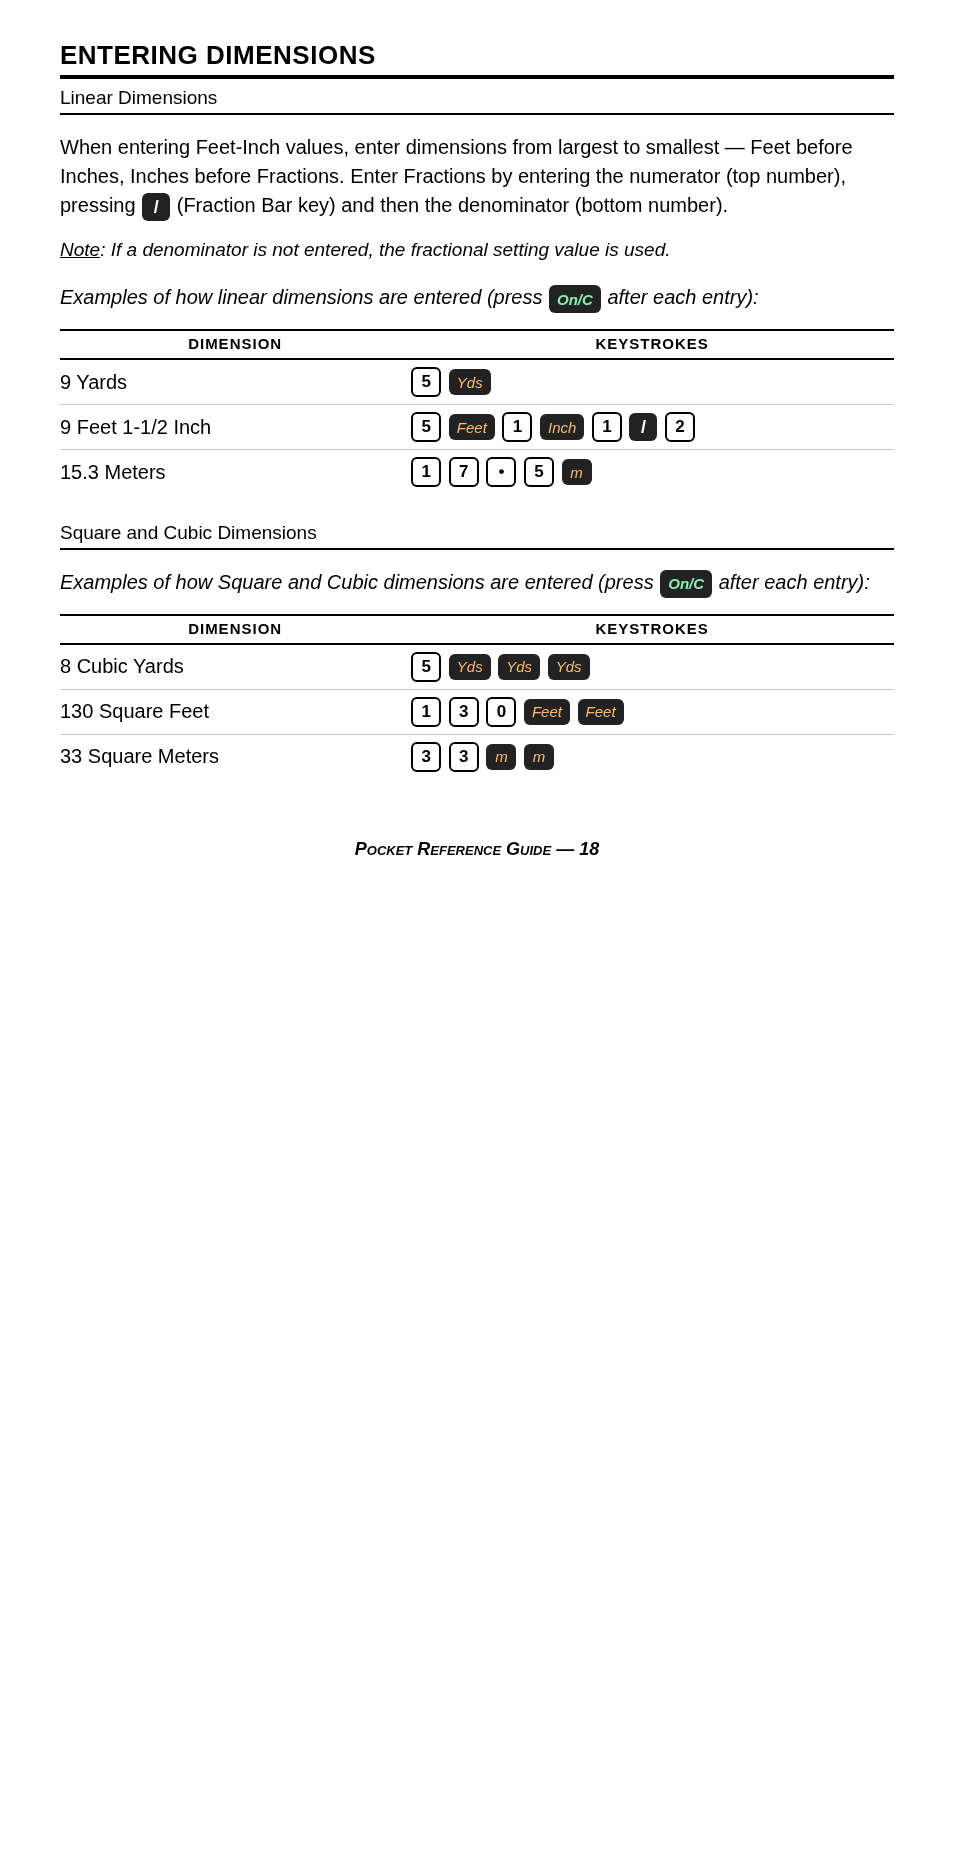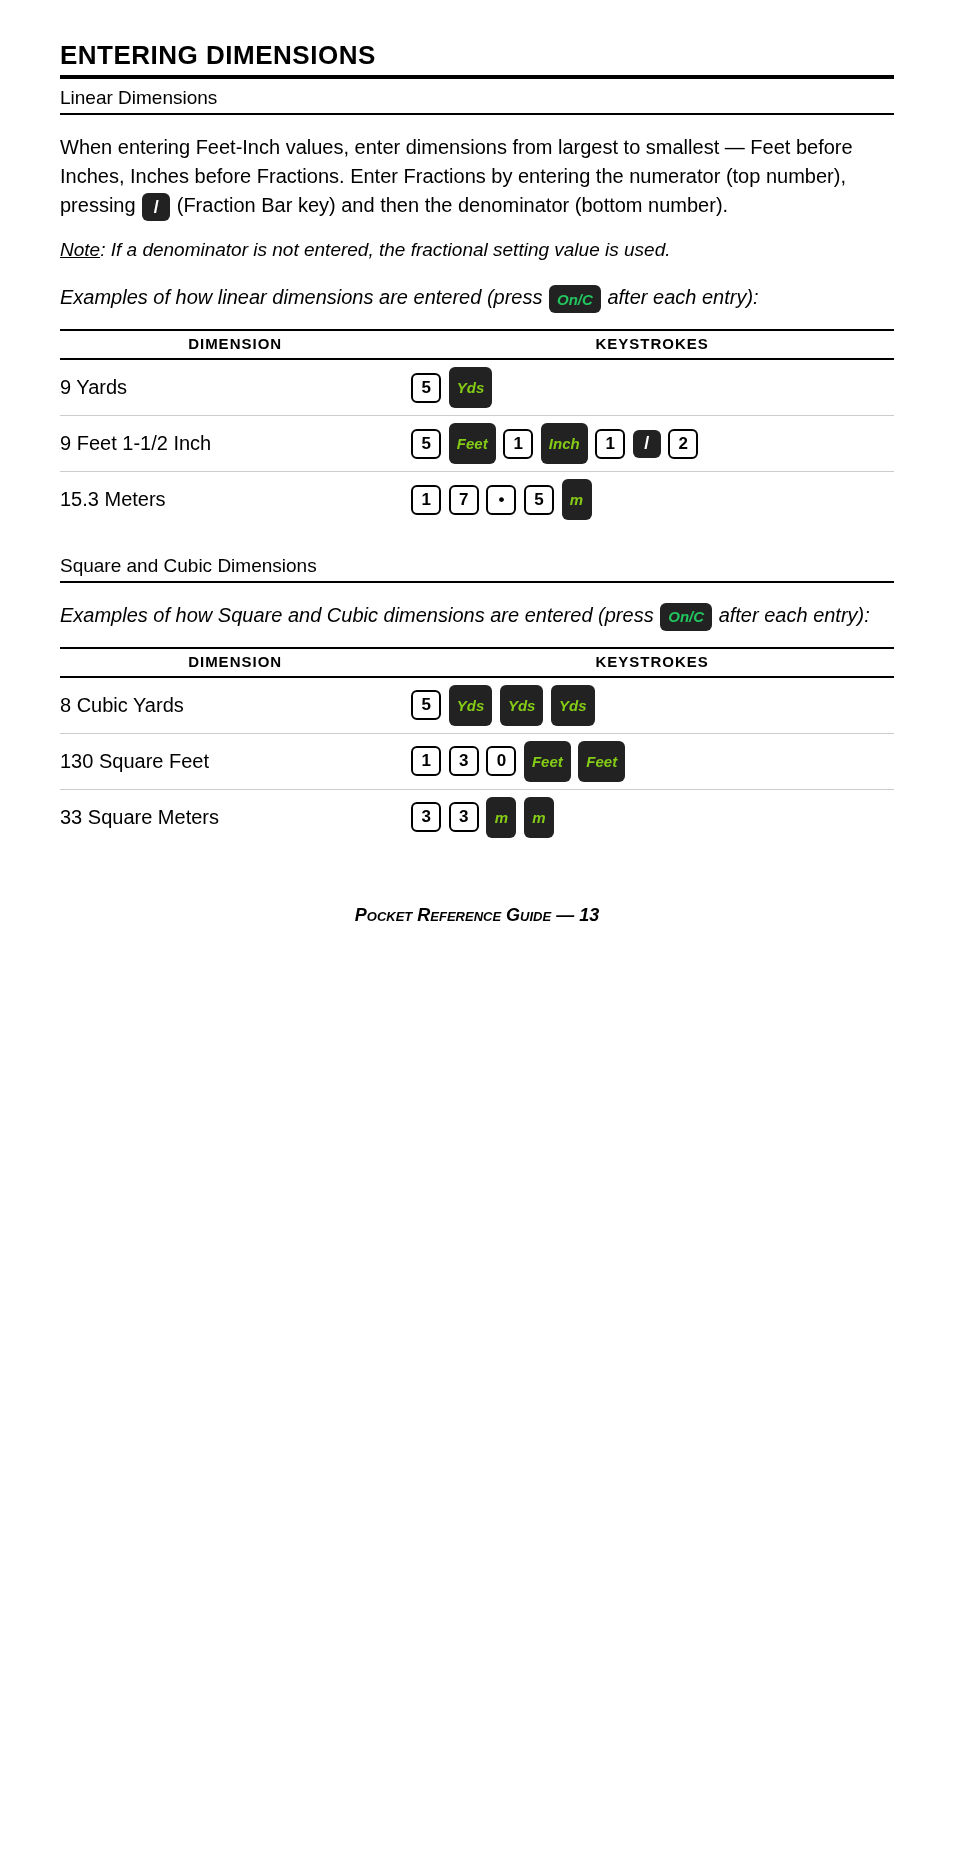--- a/index.html
+++ b/index.html
@@ -76,38 +76,38 @@
       font-weight: 600;
       vertical-align: middle;
       margin: 0 1px;
     }
 
     .key-dark {
       display: inline-flex;
       align-items: center;
       justify-content: center;
       background: #222;
-      color: #84cc16;
+      color: #fdba74;
       border-radius: 6px;
       padding: 2px 8px;
       font-size: 15px;
-      font-weight: 700;
+      font-weight: 400;
       vertical-align: middle;
       margin: 0 1px;
       min-width: 30px;
-      height: 41px;
+      height: 26px;
       font-style: italic;
     }
 
     .key-onc {
       display: inline-flex;
       align-items: center;
       justify-content: center;
       background: #222;
-      color: #22c55e;
+      color: #86efac;
       border-radius: 6px;
       padding: 2px 8px;
       font-size: 15px;
       font-weight: 700;
       vertical-align: middle;
       margin: 0 1px;
       min-width: 36px;
       height: 28px;
       font-style: italic;
     }
@@ -290,14 +290,14 @@
         <span class="key-circle">3</span>
         <span class="key-circle">3</span>
         <span class="key-dark">m</span>
         <span class="key-dark">m</span>
       </td>
     </tr>
   </tbody>
 </table>
 
 <div class="footer">
-  <span class="small-caps">Pocket Reference Guide — 13</span>
+  <span class="small-caps">Pocket Reference Guide — 18</span>
 </div>
 
 </body></html>

